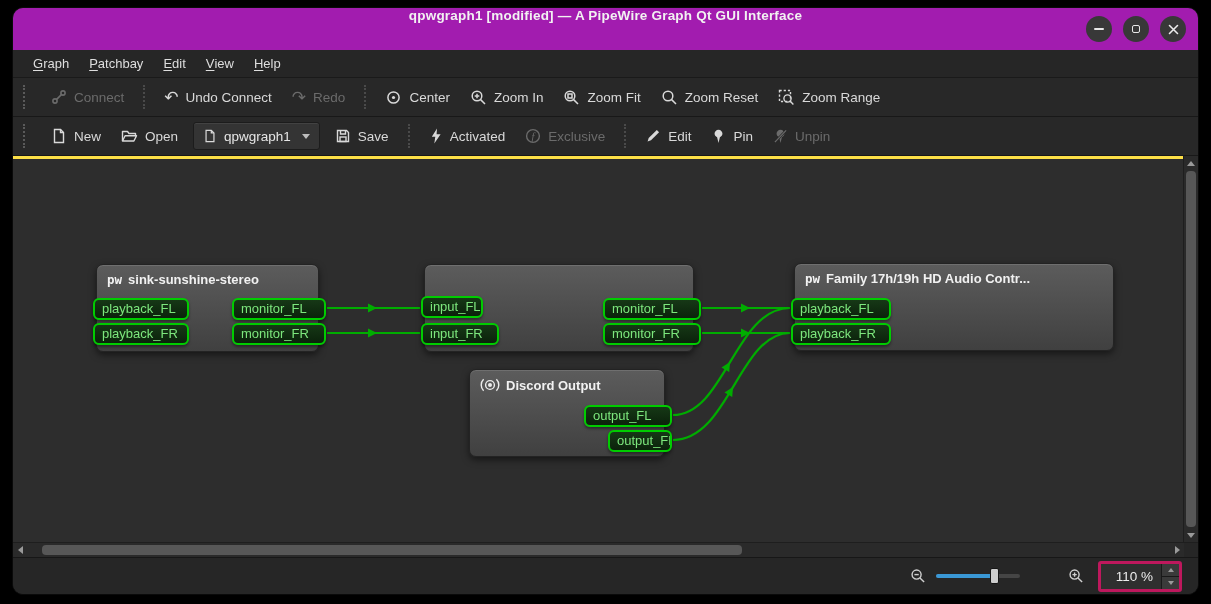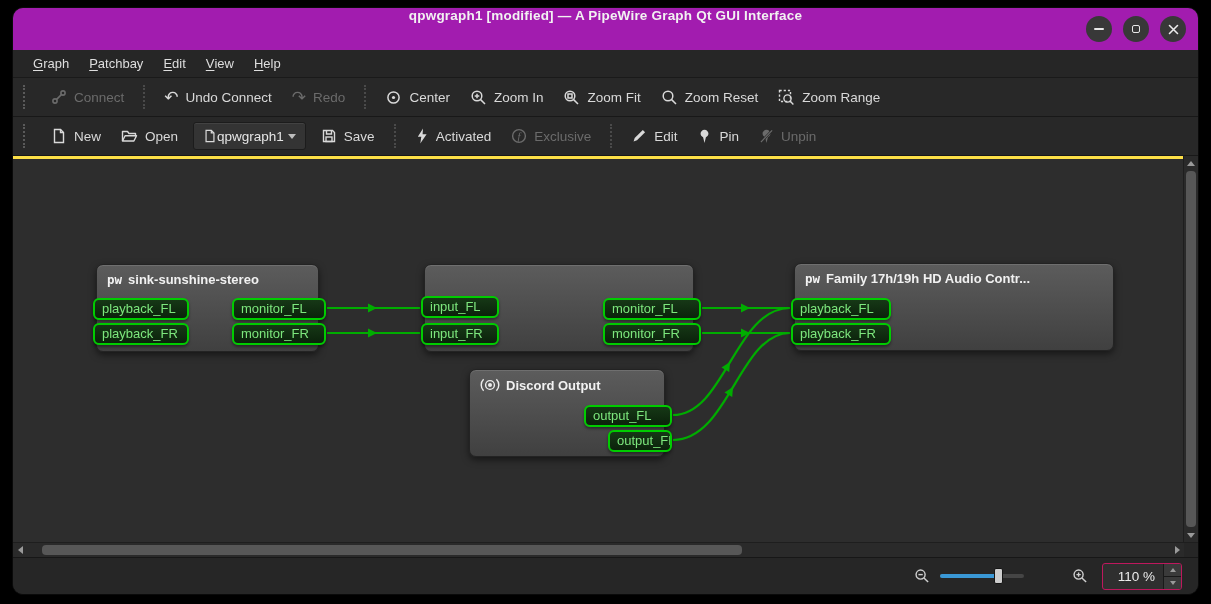--- a/index.html
+++ b/index.html
@@ -23,21 +23,21 @@
 
   
   .toolbar{height:38px;flex:0 0 38px;background:#282828;border-bottom:1px solid #181818;display:flex;align-items:center;padding:0 6px;gap:2px;}
   .tb-handle{width:8px;height:24px;border-left:2px dotted #5a5a5a;margin:0 7px 0 4px;}
   .tb-sep{width:0;height:24px;border-left:2px dotted #4a4a4a;margin:0 8px;}
   .tb-btn{display:inline-flex;align-items:center;gap:7px;height:30px;padding:0 9px;border-radius:4px;
     color:#d9d9d9;font-size:13.5px;cursor:pointer;white-space:nowrap;}
   .tb-btn.disabled{color:#6b6b6b;}
   .tb-btn svg{display:block;}
   .glyph-arrow{font-family:"DejaVu Sans",sans-serif;font-size:17px;line-height:16px;}
-  .combo{display:inline-flex;align-items:center;gap:0;height:26px;padding:0 9px;margin:0 4px;
+  .combo{display:inline-flex;align-items:center;gap:7px;height:26px;padding:0 9px;margin:0 4px;
     background:#343434;border:1px solid #1c1c1c;border-radius:3px;color:#e6e6e6;font-size:13.5px;
     box-shadow:inset 0 1px 0 rgba(255,255,255,.07);cursor:pointer;}
   .combo-arrow{width:0;height:0;border-left:4px solid transparent;border-right:4px solid transparent;border-top:5px solid #bdbdbd;margin-left:4px;}
 
   
   .canvas-row{flex:1;display:flex;min-height:0;}
   .canvas{position:relative;flex:1;background:#2d2d2d;overflow:hidden;border-top:3px solid #fde047;}
   .wires{position:absolute;left:0;top:0;width:100%;height:100%;}
   .wires path{stroke:#00ad00;stroke-width:2.2;fill:none;}
   .wires polygon{fill:#00ad00;}
@@ -67,21 +67,21 @@
   .corner{flex:0 0 14px;background:#262626;}
 
   
   .statusbar{flex:0 0 36px;background:#262626;border-top:1px solid #171717;display:flex;align-items:center;
     justify-content:flex-end;padding-right:16px;gap:10px;color:#d8d8d8;}
   .slider{position:relative;width:84px;height:18px;cursor:pointer;}
   .slider-track{position:absolute;left:0;right:0;top:7px;height:4px;background:#454545;border-radius:2px;}
   .slider-fill{position:absolute;left:0;top:7px;height:4px;width:58px;background:#3a98d6;border-radius:2px;}
   .slider-handle{position:absolute;left:54px;top:1px;width:9px;height:16px;background:#cdcdcd;border-radius:2px;border:1px solid #151515;box-sizing:border-box;}
   .status-zoomin{margin-left:38px;}
-  .spinbox{display:flex;align-items:stretch;height:25px;background:#2f2f2f;border:1px solid #be185d;border-radius:3px;overflow:hidden;margin-left:4px;justify-content:space-between;}
+  .spinbox{display:flex;align-items:stretch;height:25px;background:#2f2f2f;border:3px solid #be185d;border-radius:3px;overflow:hidden;margin-left:4px;justify-content:space-between;}
   .spin-value{display:flex;align-items:center;padding:0 8px;font-size:13.5px;color:#ececec;min-width:44px;justify-content:flex-end;}
   .spin-btns{display:flex;flex-direction:column;border-left:1px solid #191919;}
   .spin-btn{flex:1;width:17px;display:flex;align-items:center;justify-content:center;background:#3a3a3a;cursor:pointer;}
   .spin-btn + .spin-btn{border-top:1px solid #191919;}
   .spin-btn .tri.up{border-bottom-width:4px;border-left-width:3.5px;border-right-width:3.5px;}
   .spin-btn .tri.down{border-top-width:4px;border-left-width:3.5px;border-right-width:3.5px;}
 </style>
 </head>
 <body>
 
@@ -288,21 +288,21 @@
           <span class="pw-glyph">pw</span>
           <span class="node-title">sink-sunshine-stereo</span>
         </div>
         <div class="port" style="left:-4px;top:33px;width:96px">playback_FL</div>
         <div class="port" style="left:-4px;top:58px;width:96px">playback_FR</div>
         <div class="port" style="right:-8px;top:33px;width:94px">monitor_FL</div>
         <div class="port" style="right:-8px;top:58px;width:94px">monitor_FR</div>
       </div>
 
       <div class="node" style="left:411px;top:105px;width:270px;height:88px">
-        <div class="port" style="left:-4px;top:31px;width:78px">input_FL</div>
+        <div class="port" style="left:-4px;top:31px;width:62px">input_FL</div>
         <div class="port" style="left:-4px;top:58px;width:78px">input_FR</div>
         <div class="port" style="right:-8px;top:33px;width:98px">monitor_FL</div>
         <div class="port" style="right:-8px;top:58px;width:98px">monitor_FR</div>
       </div>
 
       <div class="node" style="left:781px;top:104px;width:320px;height:88px">
         <div class="node-header">
           <span class="pw-glyph">pw</span>
           <span class="node-title">Family 17h/19h HD Audio Contr...</span>
         </div>

